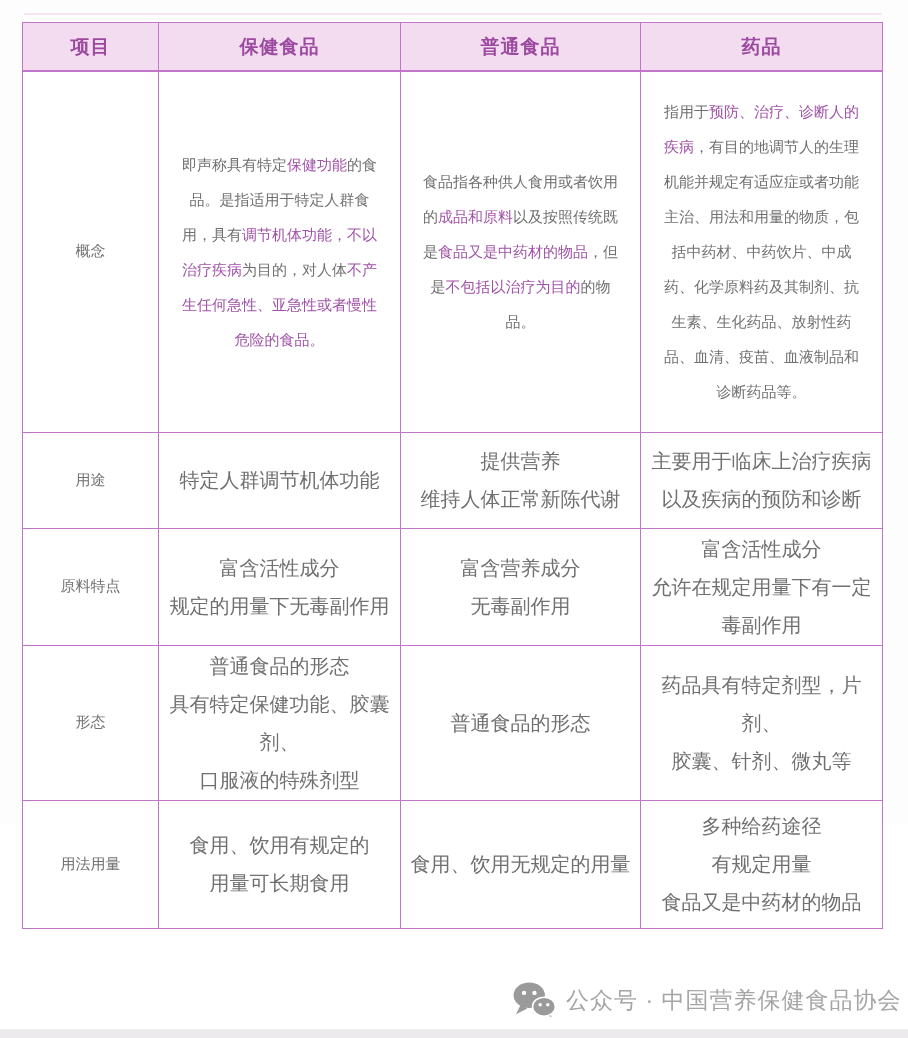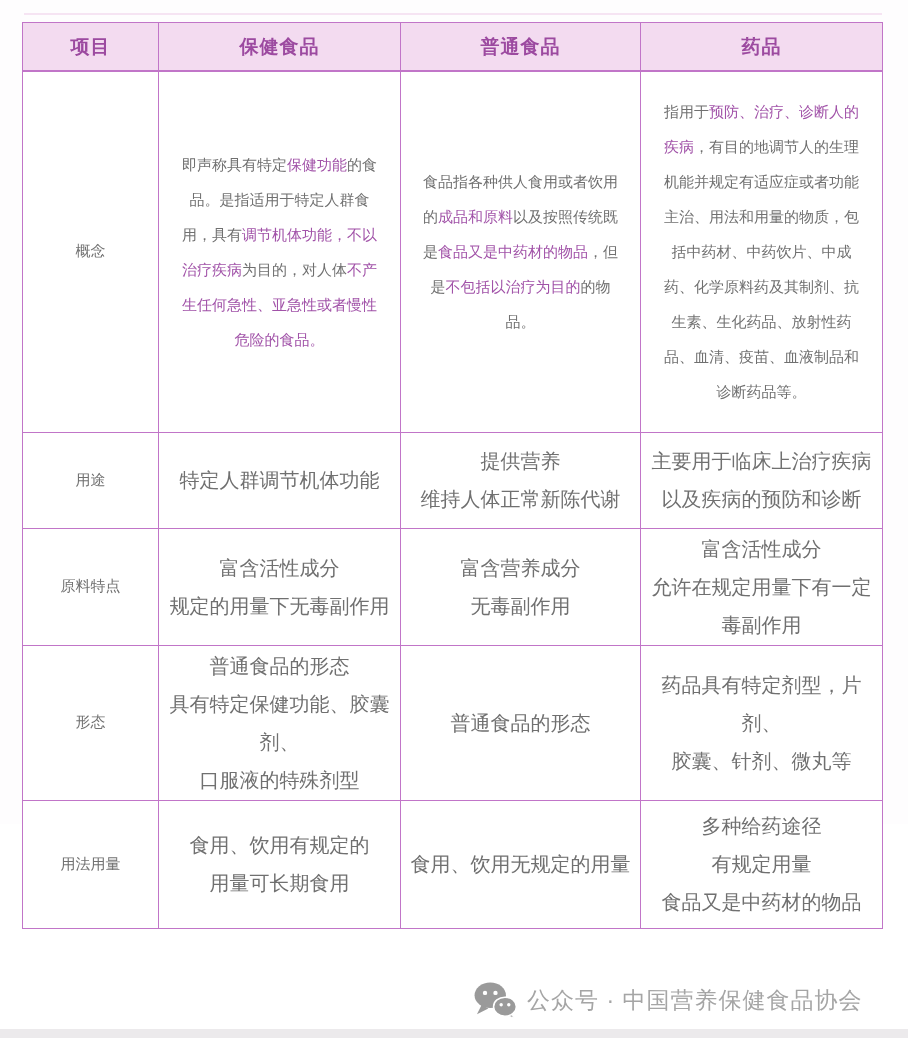--- a/index.html
+++ b/index.html
@@ -26,21 +26,21 @@
   .line{line-height:38px;font-size:20px;}
 
   .r-concept{height:361px;}
   .r-use{height:96px;}
   .r-labeling{height:53px;}
   .r-material{height:98px;}
   .r-form{height:126px;}
   .r-dosage{height:128px;}
   .r-manage{height:57px;}
 
-  .watermark{position:absolute;left:472px;top:981px;display:flex;align-items:center;
+  .watermark{position:absolute;left:511px;top:981px;display:flex;align-items:center;
              z-index:5;color:#a5a5a5;font-size:23px;letter-spacing:1px;white-space:nowrap;}
   .watermark .wm-icon{margin-right:9px;flex:0 0 auto;display:block;}
 </style>
 </head>
 <body>
 
 <div class="page">
 
   <div class="top-hairline"></div>
 

